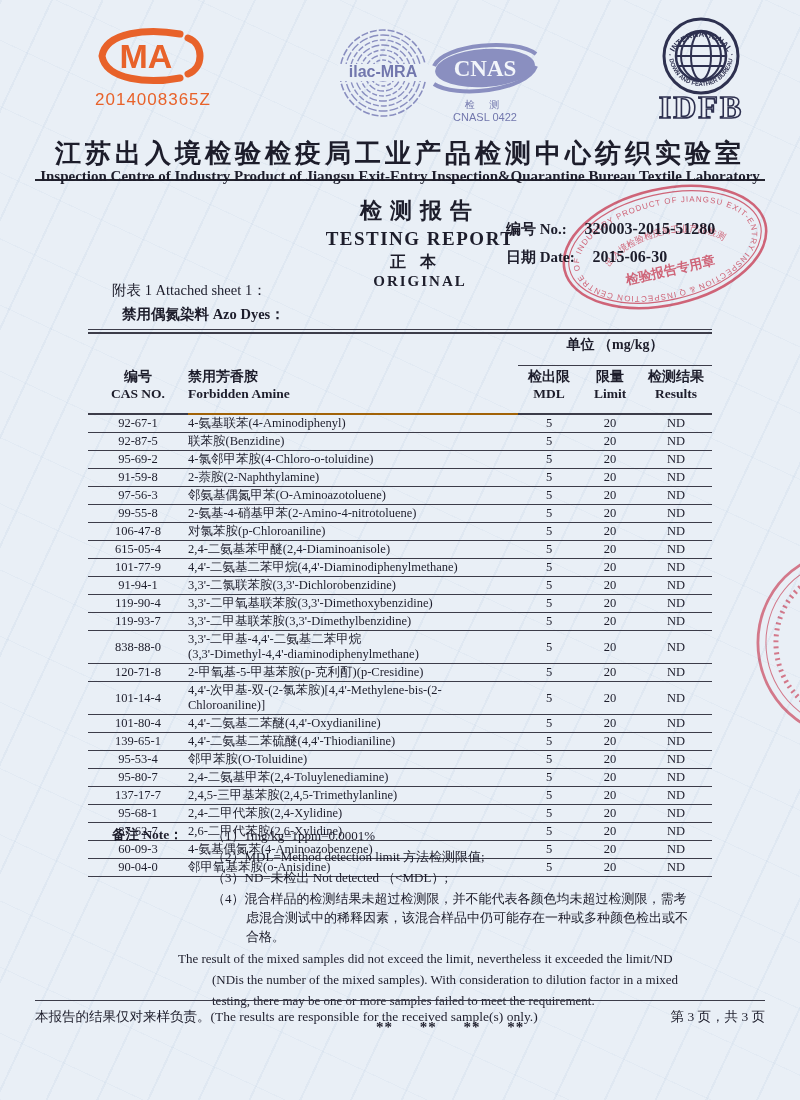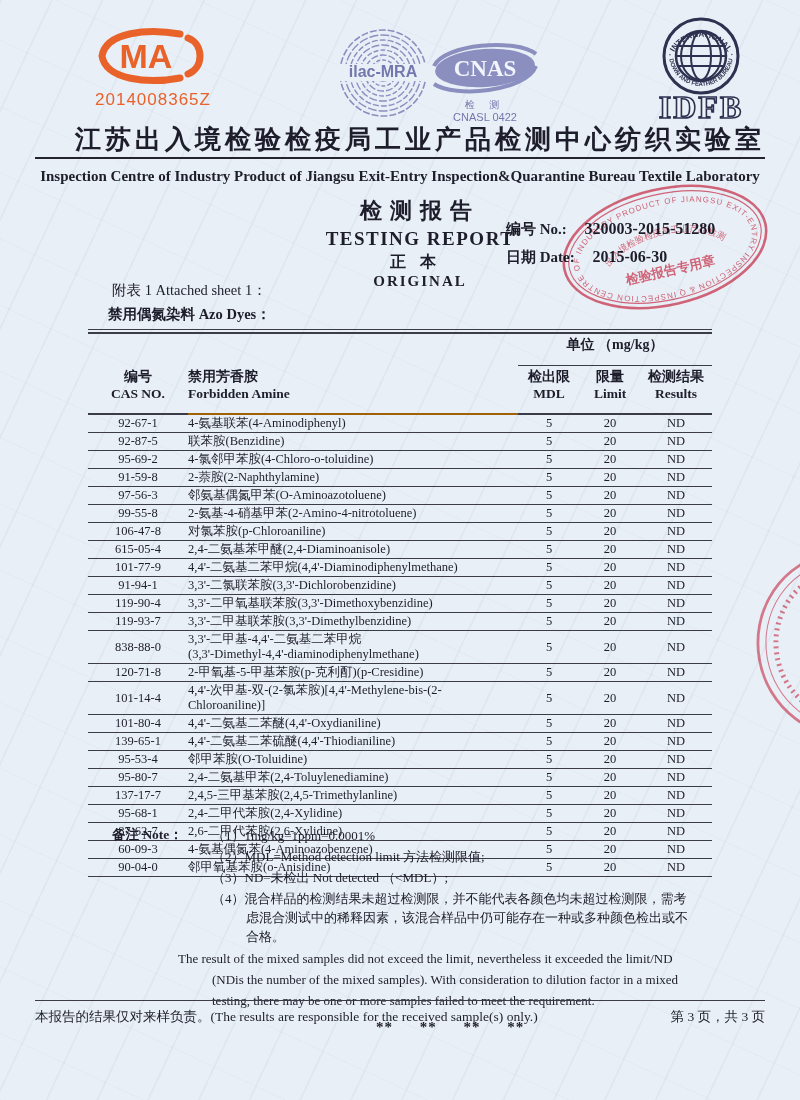--- a/index.html
+++ b/index.html
@@ -19,44 +19,44 @@
   
   .logos { position:absolute; left:0; top:14px; width:682px; height:110px; }
   .logo-cma { position:absolute; left:88px; top:12px; text-align:center; }
   .logo-cma .code { color:#e8622a; font-size:17px; letter-spacing:1px; margin-top:-2px; font-family:"Liberation Sans",sans-serif; }
   .logo-ilac { position:absolute; left:336px; top:12px; }
   .logo-cnas { position:absolute; left:420px; top:22px; text-align:center; }
   .logo-idfb { position:absolute; left:640px; top:0px; }
 
   
   .title-zh {
-    position:absolute; left:35px; top:122px; width:730px; text-align:right;
+    position:absolute; left:35px; top:136px; width:730px; text-align:center;
     font-size:26px; font-weight:bold; letter-spacing:4px;
-    border-bottom:2px solid #24242f; 
+    border-bottom:2px solid #24242f; padding-bottom:8px;
   }
   .title-en {
     position:absolute; left:20px; top:168px; width:760px; text-align:center;
     font-size:15px; font-weight:bold;
   }
 
   .report-block { position:absolute; left:290px; top:196px; width:260px; text-align:center; }
   .report-title-zh { font-size:22px; font-weight:bold; letter-spacing:8px; }
   .report-title-en { font-size:19px; font-weight:bold; letter-spacing:1.5px; margin-top:2px; }
   .report-copy-zh { font-size:16px; font-weight:bold; letter-spacing:14px; margin-top:2px; }
   .report-copy-en { font-size:15px; font-weight:bold; letter-spacing:2px; }
 
   .no-date { position:absolute; left:506px; top:220px; font-weight:bold; font-size:15px; }
   .no-date .row { margin-bottom:9px; }
   .no-date .val { margin-left:14px; font-size:16px; }
 
   .stamp { position:absolute; left:540px; top:172px; width:250px; height:150px; opacity:0.82; mix-blend-mode:multiply; }
   .stamp-edge { position:absolute; right:0; top:545px; width:58px; height:215px; overflow:hidden; opacity:0.7; mix-blend-mode:multiply; }
 
   .sheet-label1 { position:absolute; left:112px; top:281px; font-size:14.5px; font-weight:normal; }
-  .sheet-label2 { position:absolute; left:108px; top:305px; font-size:14.5px; font-weight:bold; }
+  .sheet-label2 { position:absolute; left:122px; top:305px; font-size:14.5px; font-weight:bold; }
 
   
   .tablewrap { position:absolute; left:88px; top:329px; width:624px; border-top:1px solid #3c3c49; padding-top:2px; }
   table.azo { width:624px; border-collapse:collapse; border-top:2px solid #3c3c49; }
   table.azo th { font-weight:bold; vertical-align:bottom; padding:2px 0 11px 0; }
   table.azo .zh { display:block; font-size:14px; }
   table.azo .en { display:block; font-size:13.5px; }
   th.h-cas   { width:100px; text-align:center; border-bottom:2px solid #3c3c49; }
   th.h-name  { width:330px; text-align:left; padding-left:8px; border-bottom:2px solid #a16207; }
   th.h-unit  { text-align:center; font-size:14px; border-bottom:1px solid #3c3c49; padding-top:4px; }

